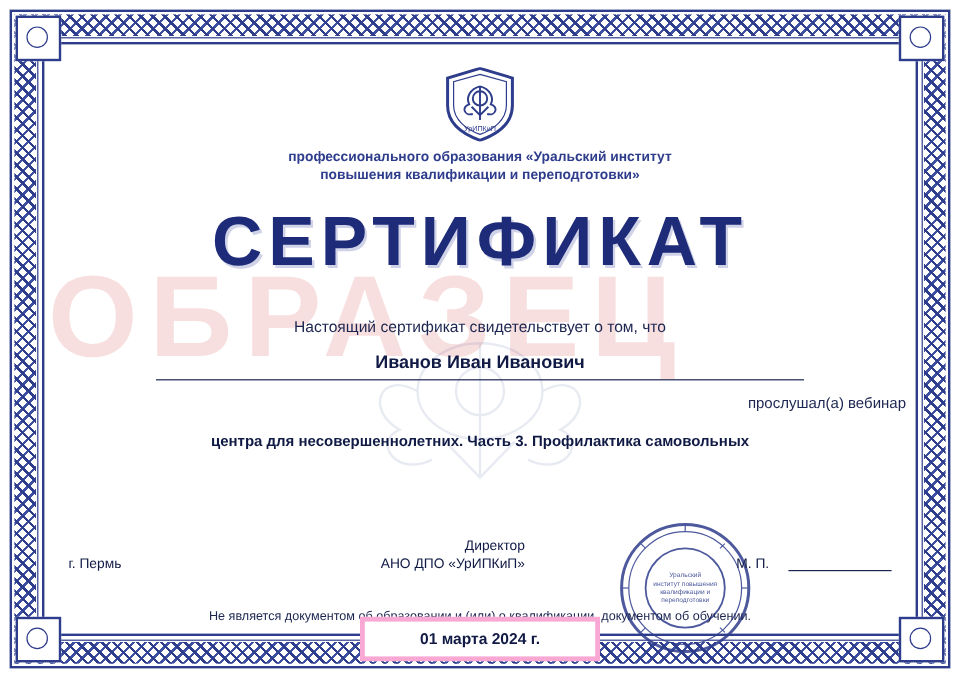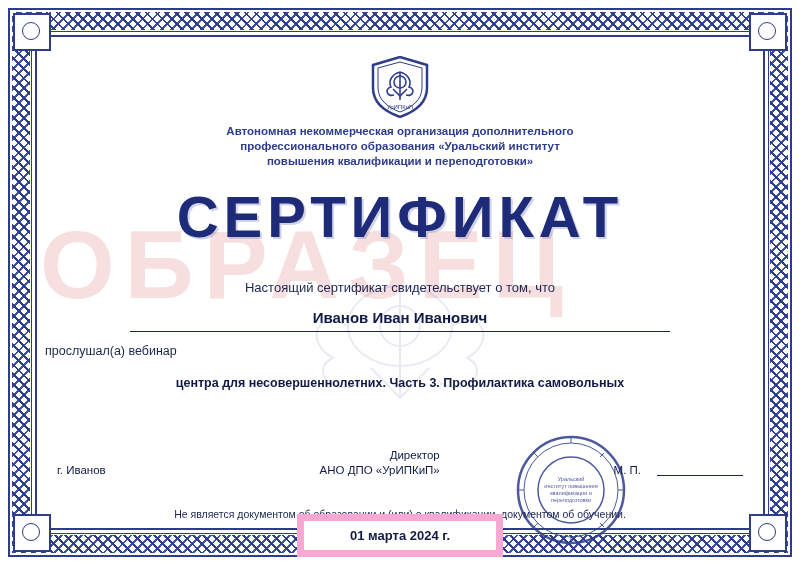--- a/index.html
+++ b/index.html
@@ -152,21 +152,21 @@
     padding-bottom: 5px;
     display: block;
   }
   .rule {
     border-bottom: 1px solid #1c2550;
     width: 100%;
     height: 0;
   }
 
   .listened {
-    text-align: left;
+    text-align: right;
     color: #1c2550;
     font-size: 12.5px;
     margin-top: 12px;
   }
 
   .course {
     text-align: center;
     color: #101a45;
     font-size: 12.5px;
     font-weight: bold;
@@ -221,21 +221,21 @@
     text-align: center;
     color: #1c2550;
     font-size: 10.5px;
   }
 
   .date-box {
     position: absolute;
     left: 50%;
     transform: translateX(-50%);
     top: 470px;
-    border: 7px solid #f9a8d4;
+    border: 4px solid #f9a8d4;
     background: #ffffff;
     padding: 7px 46px;
     color: #101a45;
     font-size: 13px;
     font-weight: bold;
   }
 
   
   .stamp {
     position: absolute;
@@ -287,21 +287,20 @@
           <path d="M29 16 C37 18 41 25 38 31 C45 33 42 41 35 39"></path>
           <path d="M29 16 L29 44"></path>
           <path d="M22 33 L29 40 L36 33"></path>
           <circle cx="29" cy="26" r="6"></circle>
         </g>
         <text x="29" y="53" font-size="6" text-anchor="middle" fill="#2e3c8c" font-family="Liberation Sans, sans-serif">УрИПКиП</text>
       </svg>
     </div>
 
     <div class="org-title">
-      <div>Автономная некоммерческая организация дополнительного</div>
       <div>профессионального образования «Уральский институт</div>
       <div>повышения квалификации и переподготовки»</div>
     </div>
 
     <div class="main-title">СЕРТИФИКАТ</div>
 
     <div class="subtitle">Настоящий сертификат свидетельствует о том, что</div>
 
     <div class="name-line">
       <span class="name">Иванов Иван Иванович</span>
@@ -332,21 +331,21 @@
         <g fill="#2e3c8c" font-family="Liberation Sans, sans-serif" text-anchor="middle">
           <text x="56" y="47" font-size="5.5">Уральский</text>
           <text x="56" y="54" font-size="5.5">институт повышения</text>
           <text x="56" y="61" font-size="5.5">квалификации и</text>
           <text x="56" y="68" font-size="5.5">переподготовки</text>
         </g>
       </svg>
     </div>
 
     <div class="sign-row">
-      <div class="city">г. Иванов</div>
+      <div class="city">г. Пермь</div>
       <div class="director">
         <div>Директор</div>
         <div>АНО ДПО «УрИПКиП»</div>
       </div>
       <div class="mp">
         <span>М. П.</span>
         <span class="mp-rule"></span>
       </div>
     </div>
 

